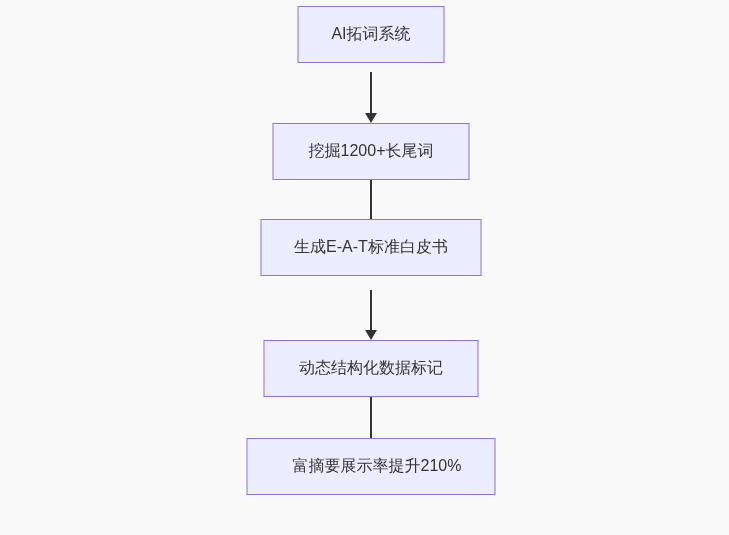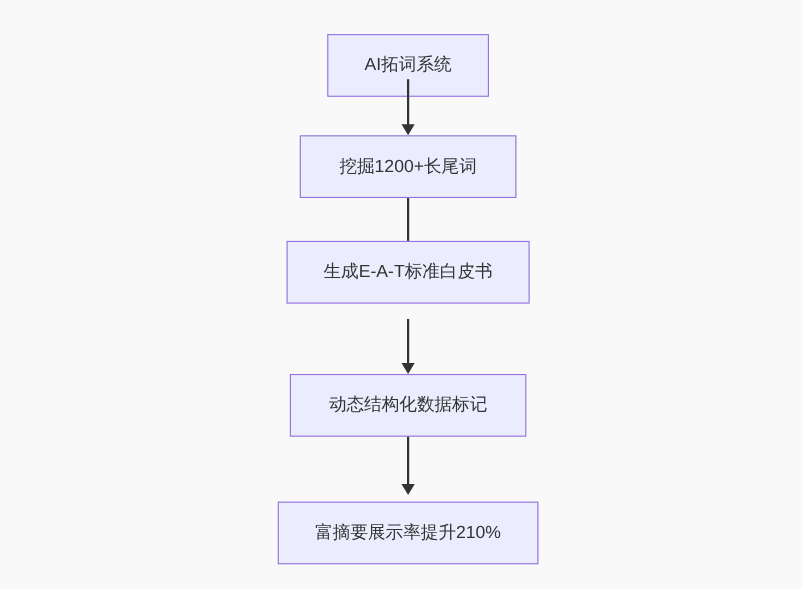--- a/index.html
+++ b/index.html
@@ -24,25 +24,25 @@
     background: #ECECFF;
     border: 1px solid #9370DB;
     display: flex;
     align-items: center;
     justify-content: center;
     color: #333333;
     font-size: 16px;
     white-space: nowrap;
     box-sizing: content-box;
   }
-  .node-1 { top: 31px;  width: 145px; }
+  .node-1 { top: 6px;  width: 145px; }
   .node-2 { top: 123px; width: 195px; align-items: center; }
   .node-3 { top: 219px; width: 219px; }
   .node-4 { top: 340px; width: 213px; }
-  .node-5 { top: 456px; width: 235px; }
+  .node-5 { top: 438px; width: 235px; padding-left: 12px; }
 
   .edge-line {
     position: absolute;
     left: 371px;
     transform: translateX(-50%);
     width: 2px;
     background: #333333;
   }
   .edge-line-1 { top: 72px;  height: 42px; }
   .edge-line-2 { top: 180px; height: 44px; }

